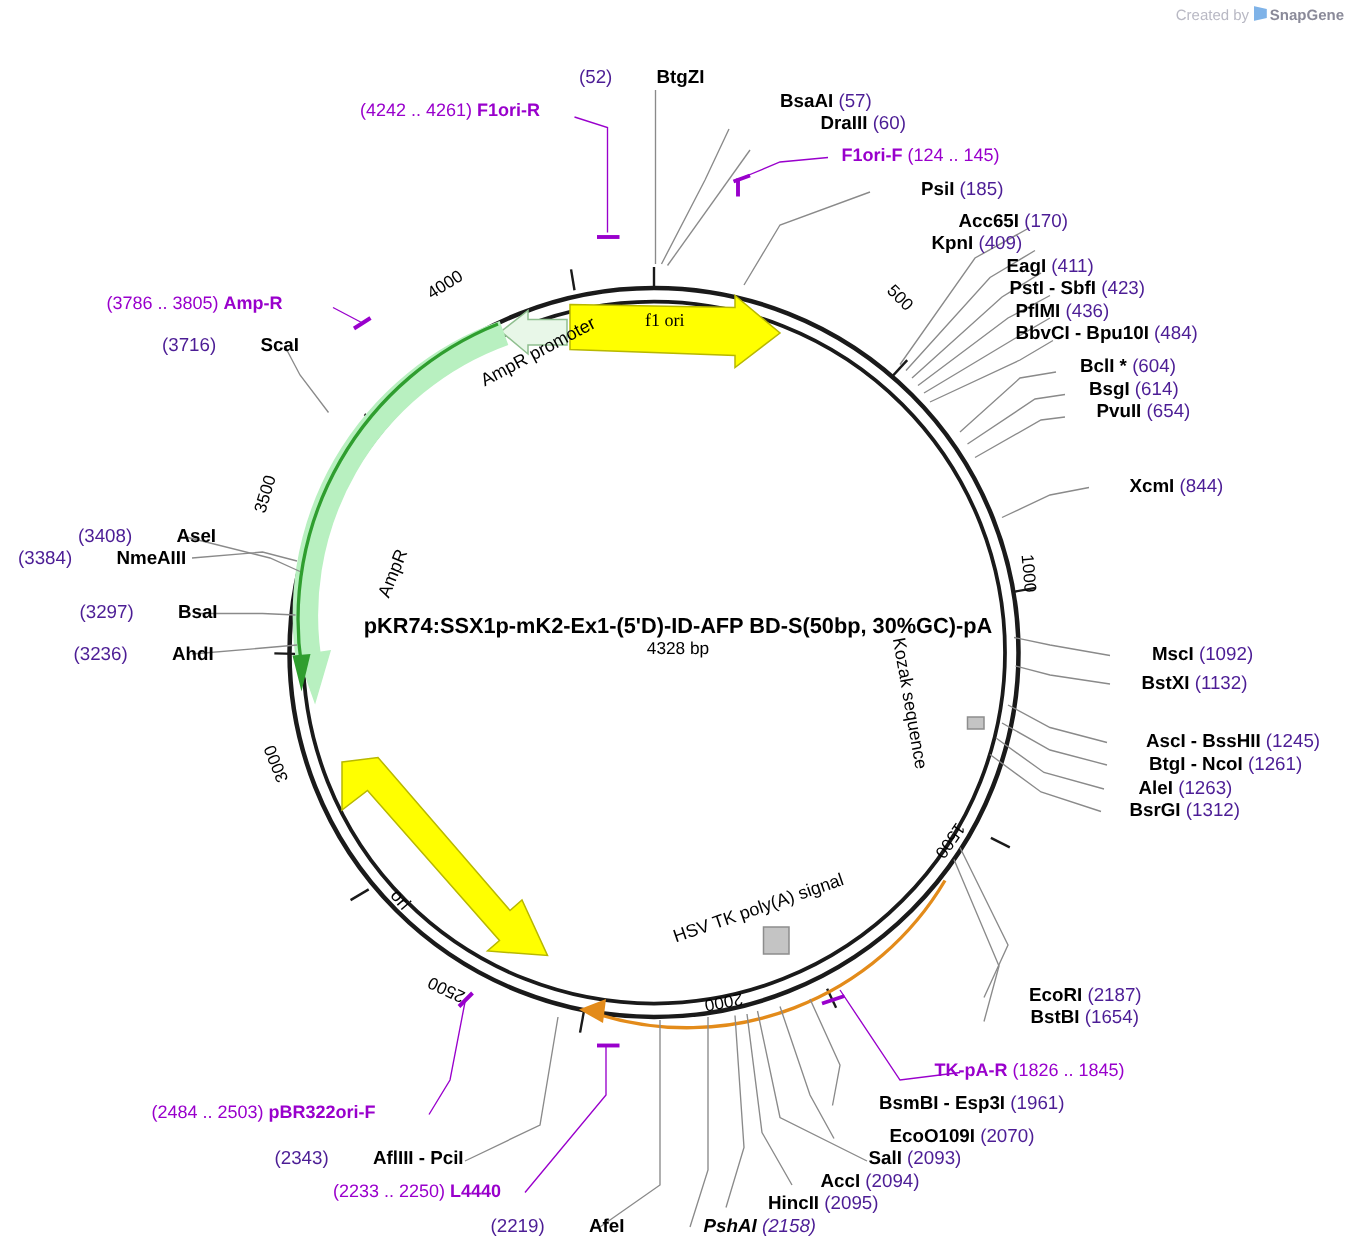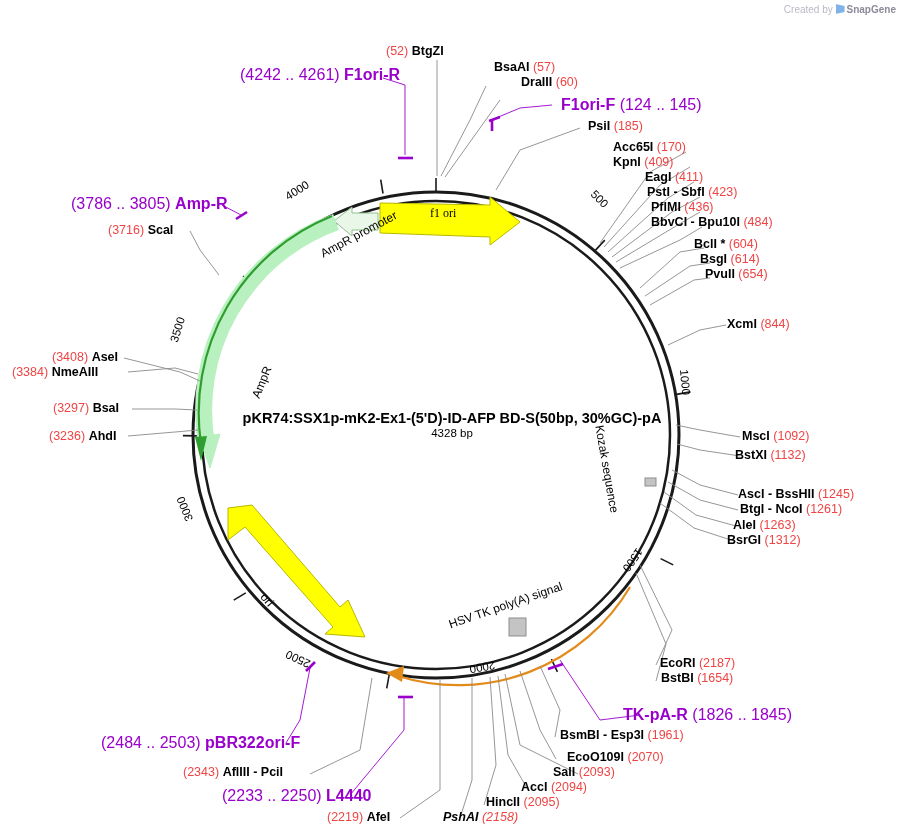--- a/index.html
+++ b/index.html
@@ -3,23 +3,23 @@
 <meta charset="utf-8">
 <style>
   html,body{margin:0;padding:0;}
   body{
     width:904px;height:836px;background:#ffffff;
     font-family:"Liberation Sans", sans-serif;
     position:relative;overflow:hidden;
   }
   #plasmid-canvas{position:absolute;left:0;top:0;width:904px;height:836px;}
   .lbl{position:absolute;white-space:nowrap;font-size:12.5px;color:#000;}
-  .lbl .en{font-weight:bold;}
-  .lbl .pos{color:#ef4444;font-weight:normal;}
-  .feat-lbl{position:absolute;white-space:nowrap;font-size:16px;color:#9900cc;}
+  .lbl .en{font-weight:bold;margin-left:26px;}
+  .lbl .pos{color:#4c1d95;font-weight:normal;}
+  .feat-lbl{position:absolute;white-space:nowrap;font-size:12px;color:#9900cc;}
   .feat-lbl .rng{color:#9900cc;}
   .feat-lbl .nm{color:#9900cc;font-weight:bold;}
   .center-title{
     position:absolute;left:0;right:0;text-align:center;
     font-size:14.5px;font-weight:bold;color:#000;
   }
   .center-sub{position:absolute;left:0;right:0;text-align:center;font-size:11.5px;color:#000;}
   .credit{position:absolute;right:8px;top:4px;font-size:10px;color:#b9b9c4;}
   .credit b{color:#8a8a99;}
   .credit-badge{display:inline-block;width:9px;height:10px;background:#7fb3e8;
@@ -186,21 +186,21 @@
 <div class="feat-lbl" style="left:561px;top:96px;">
   <span class="nm">F1ori-F</span> <span class="rng">(124 .. 145)</span>
 </div>
 <div class="feat-lbl" style="left:71px;top:195px;">
   <span class="rng">(3786 .. 3805)</span> <span class="nm">Amp-R</span>
 </div>
 
 <div class="lbl" style="left:613px;top:140px;">
   <span class="en">Acc65I</span> <span class="pos">(170)</span>
 </div>
-<div class="lbl" style="left:613px;top:155px;text-align:center;">
+<div class="lbl" style="left:595px;top:155px;text-align:center;">
   <span class="en">KpnI</span> <span class="pos">(409)</span>
 </div>
 <div class="lbl" style="left:645px;top:170px;">
   <span class="en">EagI</span> <span class="pos">(411)</span>
 </div>
 <div class="lbl" style="left:647px;top:185px;">
   <span class="en">PstI  -  SbfI</span> <span class="pos">(423)</span>
 </div>
 <div class="lbl" style="left:651px;top:200px;">
   <span class="en">PflMI</span> <span class="pos">(436)</span>

